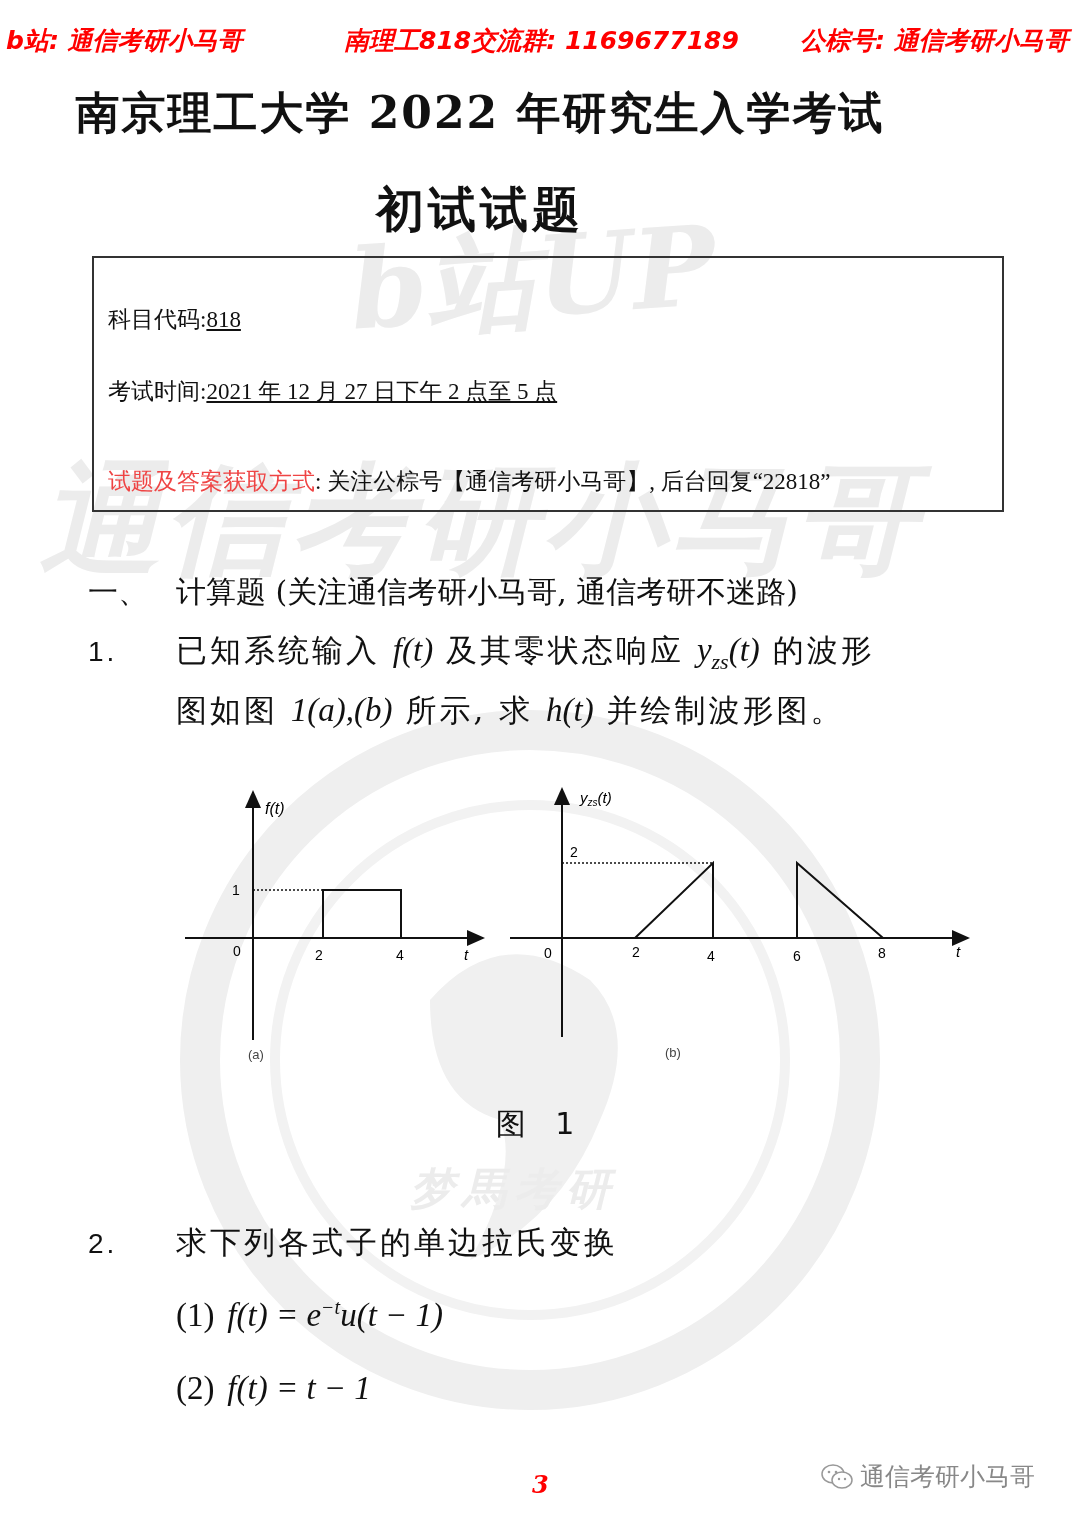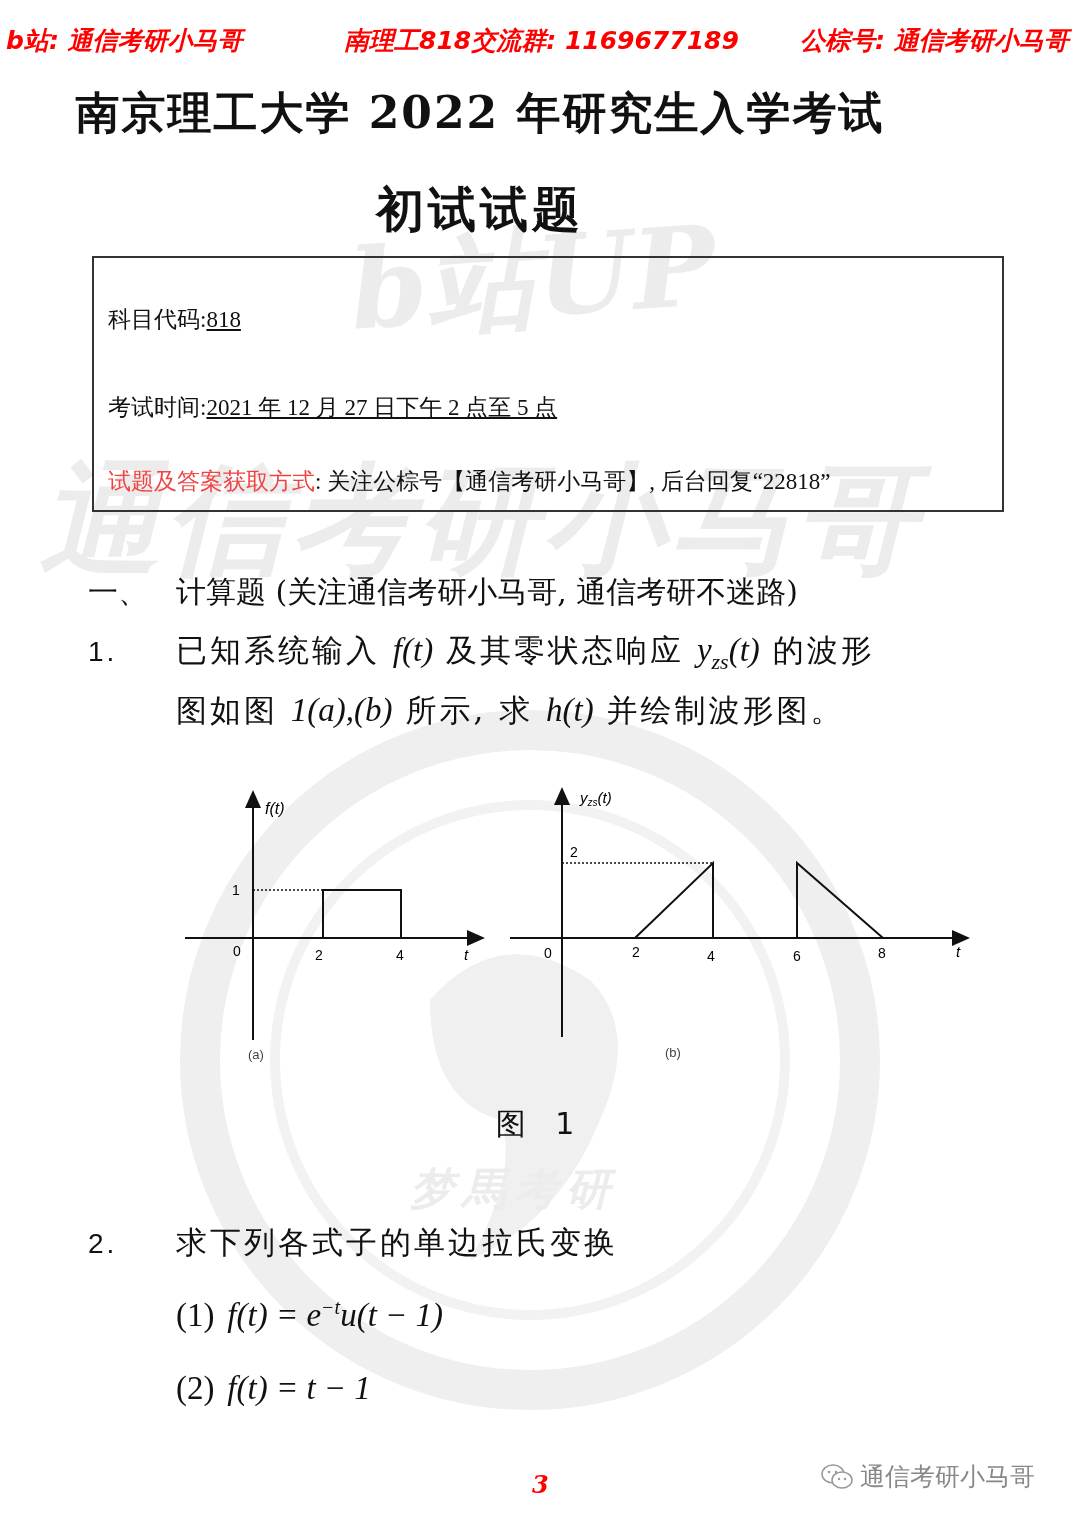--- a/index.html
+++ b/index.html
@@ -45,21 +45,21 @@
   <span style="left:800px;">公棕号: 通信考研小马哥</span>
 </div>
 
 <div class="abs title" id="title1">南京理工大学 2022 年研究生入学考试</div>
 <div class="abs title" id="title2">初试试题</div>
 
 <div class="abs infobox">
   <div class="info" style="left:14px; top:46px;">
     <span>科目代码:</span><span class="u">818</span>
   </div>
-  <div class="info" style="left:14px; top:134px;">
+  <div class="info" style="left:14px; top:118px;">
     <span>考试时间:</span><span class="u">2021 年 12 月 27 日下午 2 点至 5 点</span>
   </div>
   <div class="info" style="left:14px; top:208px;">
     <span class="red">试题及答案获取方式</span><span>: 关注公棕号【通信考研小马哥】, 后台回复“22818”</span>
   </div>
 </div>
 
 <div class="abs sec" style="left:88px; top:572px; font-weight:normal;">
   <span style="display:inline-block; width:88px;">一、</span><span>计算题 (关注通信考研小马哥, 通信考研不迷路)</span>
 </div>

